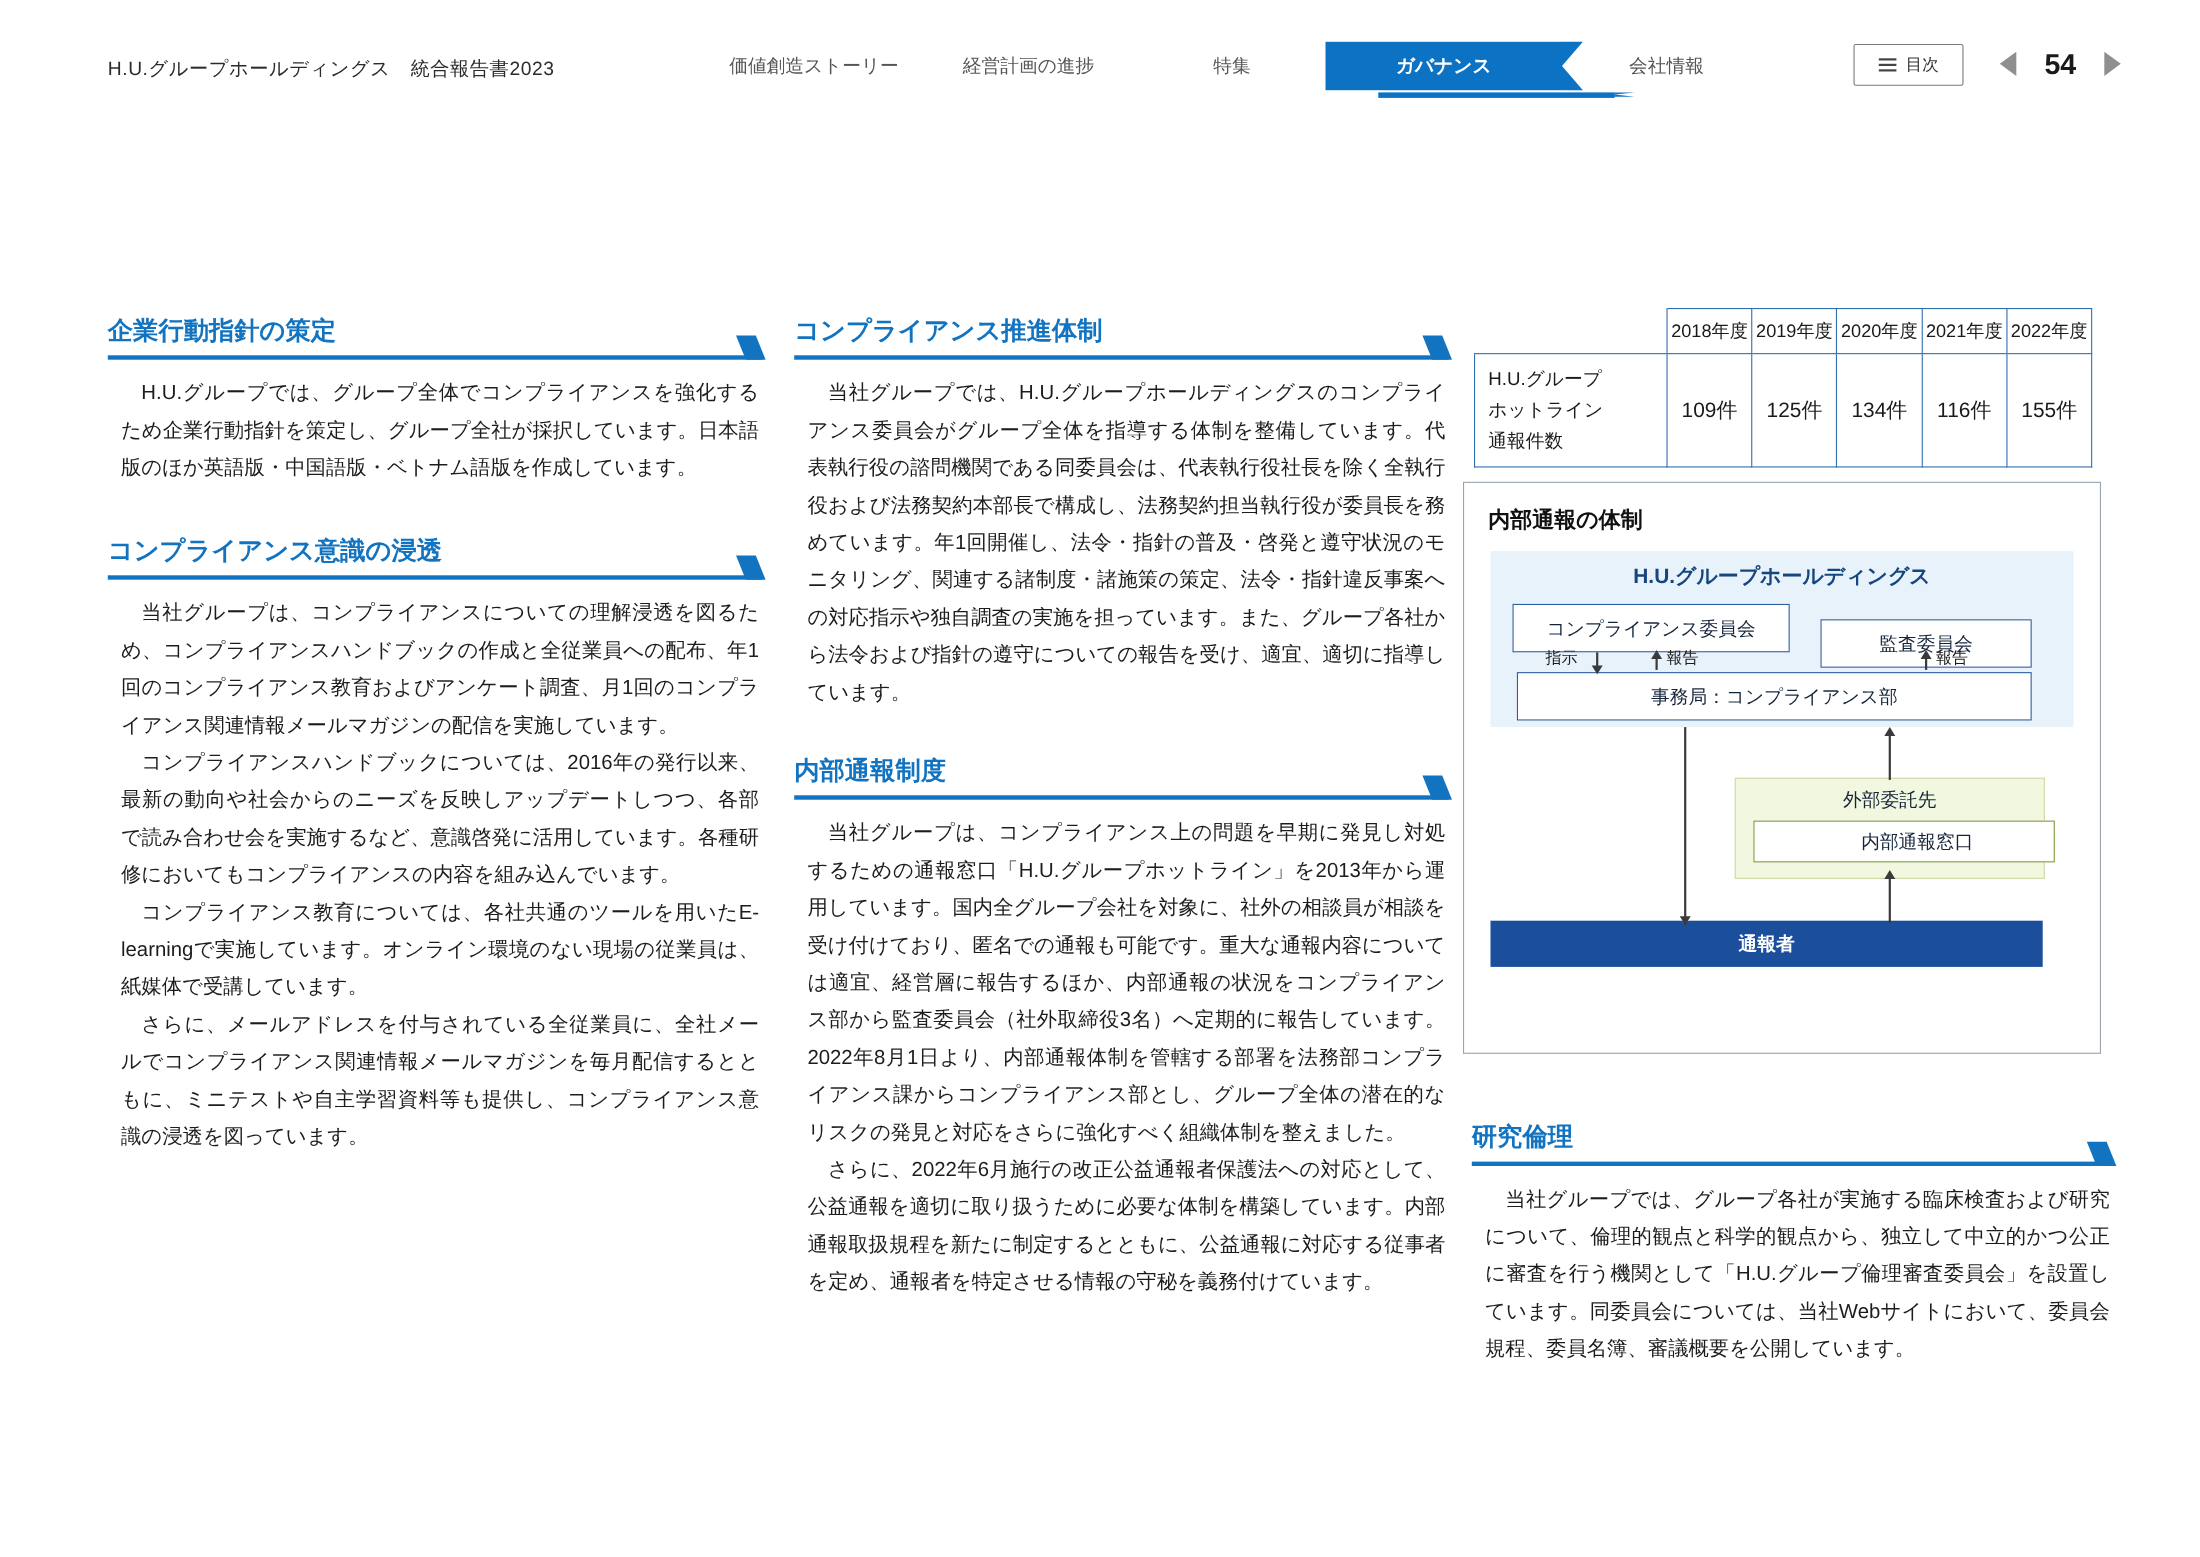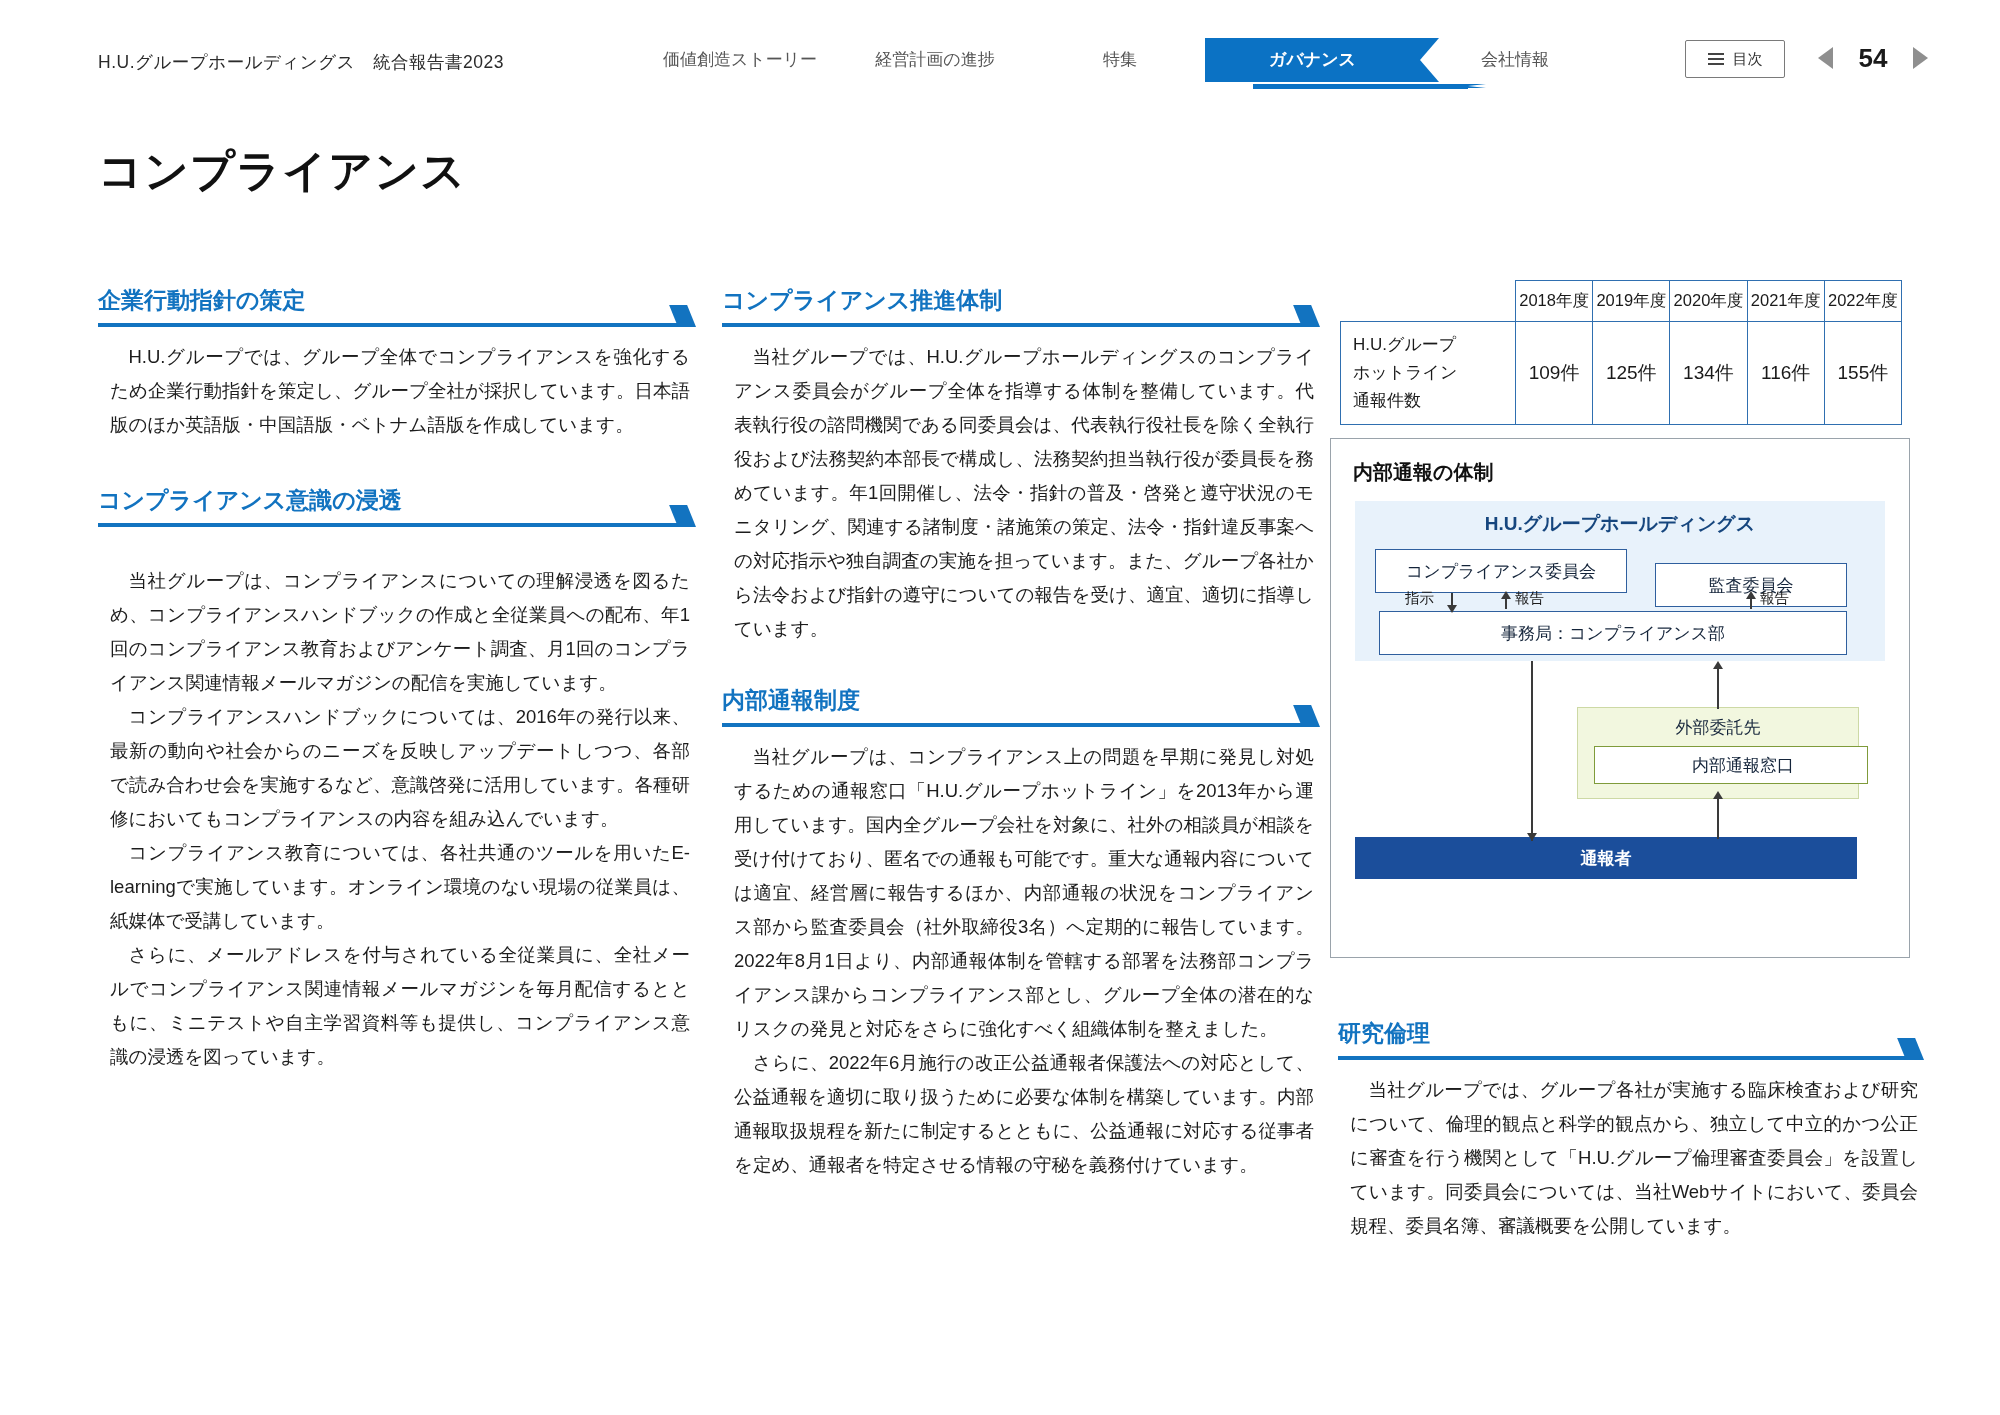--- a/index.html
+++ b/index.html
@@ -364,37 +364,36 @@
       <span>目次</span>
     </div>
 
     <div class="pager">
       <div class="tri-left"></div>
       <div class="page-num">54</div>
       <div class="tri-right"></div>
     </div>
   </div>
 
-  <div class="page-title">コンプライアンス</div>
 
   <div class="sec-head" style="left:98px; top:285px; width:580px;">
     <div class="txt">企業行動指針の策定</div>
     <div class="bar" style="width:580px;"></div>
     <div class="cap" style="left:580px;"></div>
   </div>
   <div class="para" style="left:98px; top:340px; width:580px;">
     <p>H.U.グループでは、グループ全体でコンプライアンスを強化するため企業行動指針を策定し、グループ全社が採択しています。日本語版のほか英語版・中国語版・ベトナム語版を作成しています。</p>
   </div>
 
   <div class="sec-head" style="left:98px; top:485px; width:580px;">
     <div class="txt">コンプライアンス意識の浸透</div>
     <div class="bar" style="width:580px;"></div>
     <div class="cap" style="left:580px;"></div>
   </div>
-  <div class="para" style="left:98px; top:564px; width:580px;">
+  <div class="para" style="left:98px; top:540px; width:580px;">
     <p>当社グループは、コンプライアンスについての理解浸透を図るため、コンプライアンスハンドブックの作成と全従業員への配布、年1回のコンプライアンス教育およびアンケート調査、月1回のコンプライアンス関連情報メールマガジンの配信を実施しています。</p>
     <p>コンプライアンスハンドブックについては、2016年の発行以来、最新の動向や社会からのニーズを反映しアップデートしつつ、各部で読み合わせ会を実施するなど、意識啓発に活用しています。各種研修においてもコンプライアンスの内容を組み込んでいます。</p>
     <p>コンプライアンス教育については、各社共通のツールを用いたE-learningで実施しています。オンライン環境のない現場の従業員は、紙媒体で受講しています。</p>
     <p>さらに、メールアドレスを付与されている全従業員に、全社メールでコンプライアンス関連情報メールマガジンを毎月配信するとともに、ミニテストや自主学習資料等も提供し、コンプライアンス意識の浸透を図っています。</p>
   </div>
 
   <div class="sec-head" style="left:722px; top:285px; width:580px;">
     <div class="txt">コンプライアンス推進体制</div>
     <div class="bar" style="width:580px;"></div>
     <div class="cap" style="left:580px;"></div>

